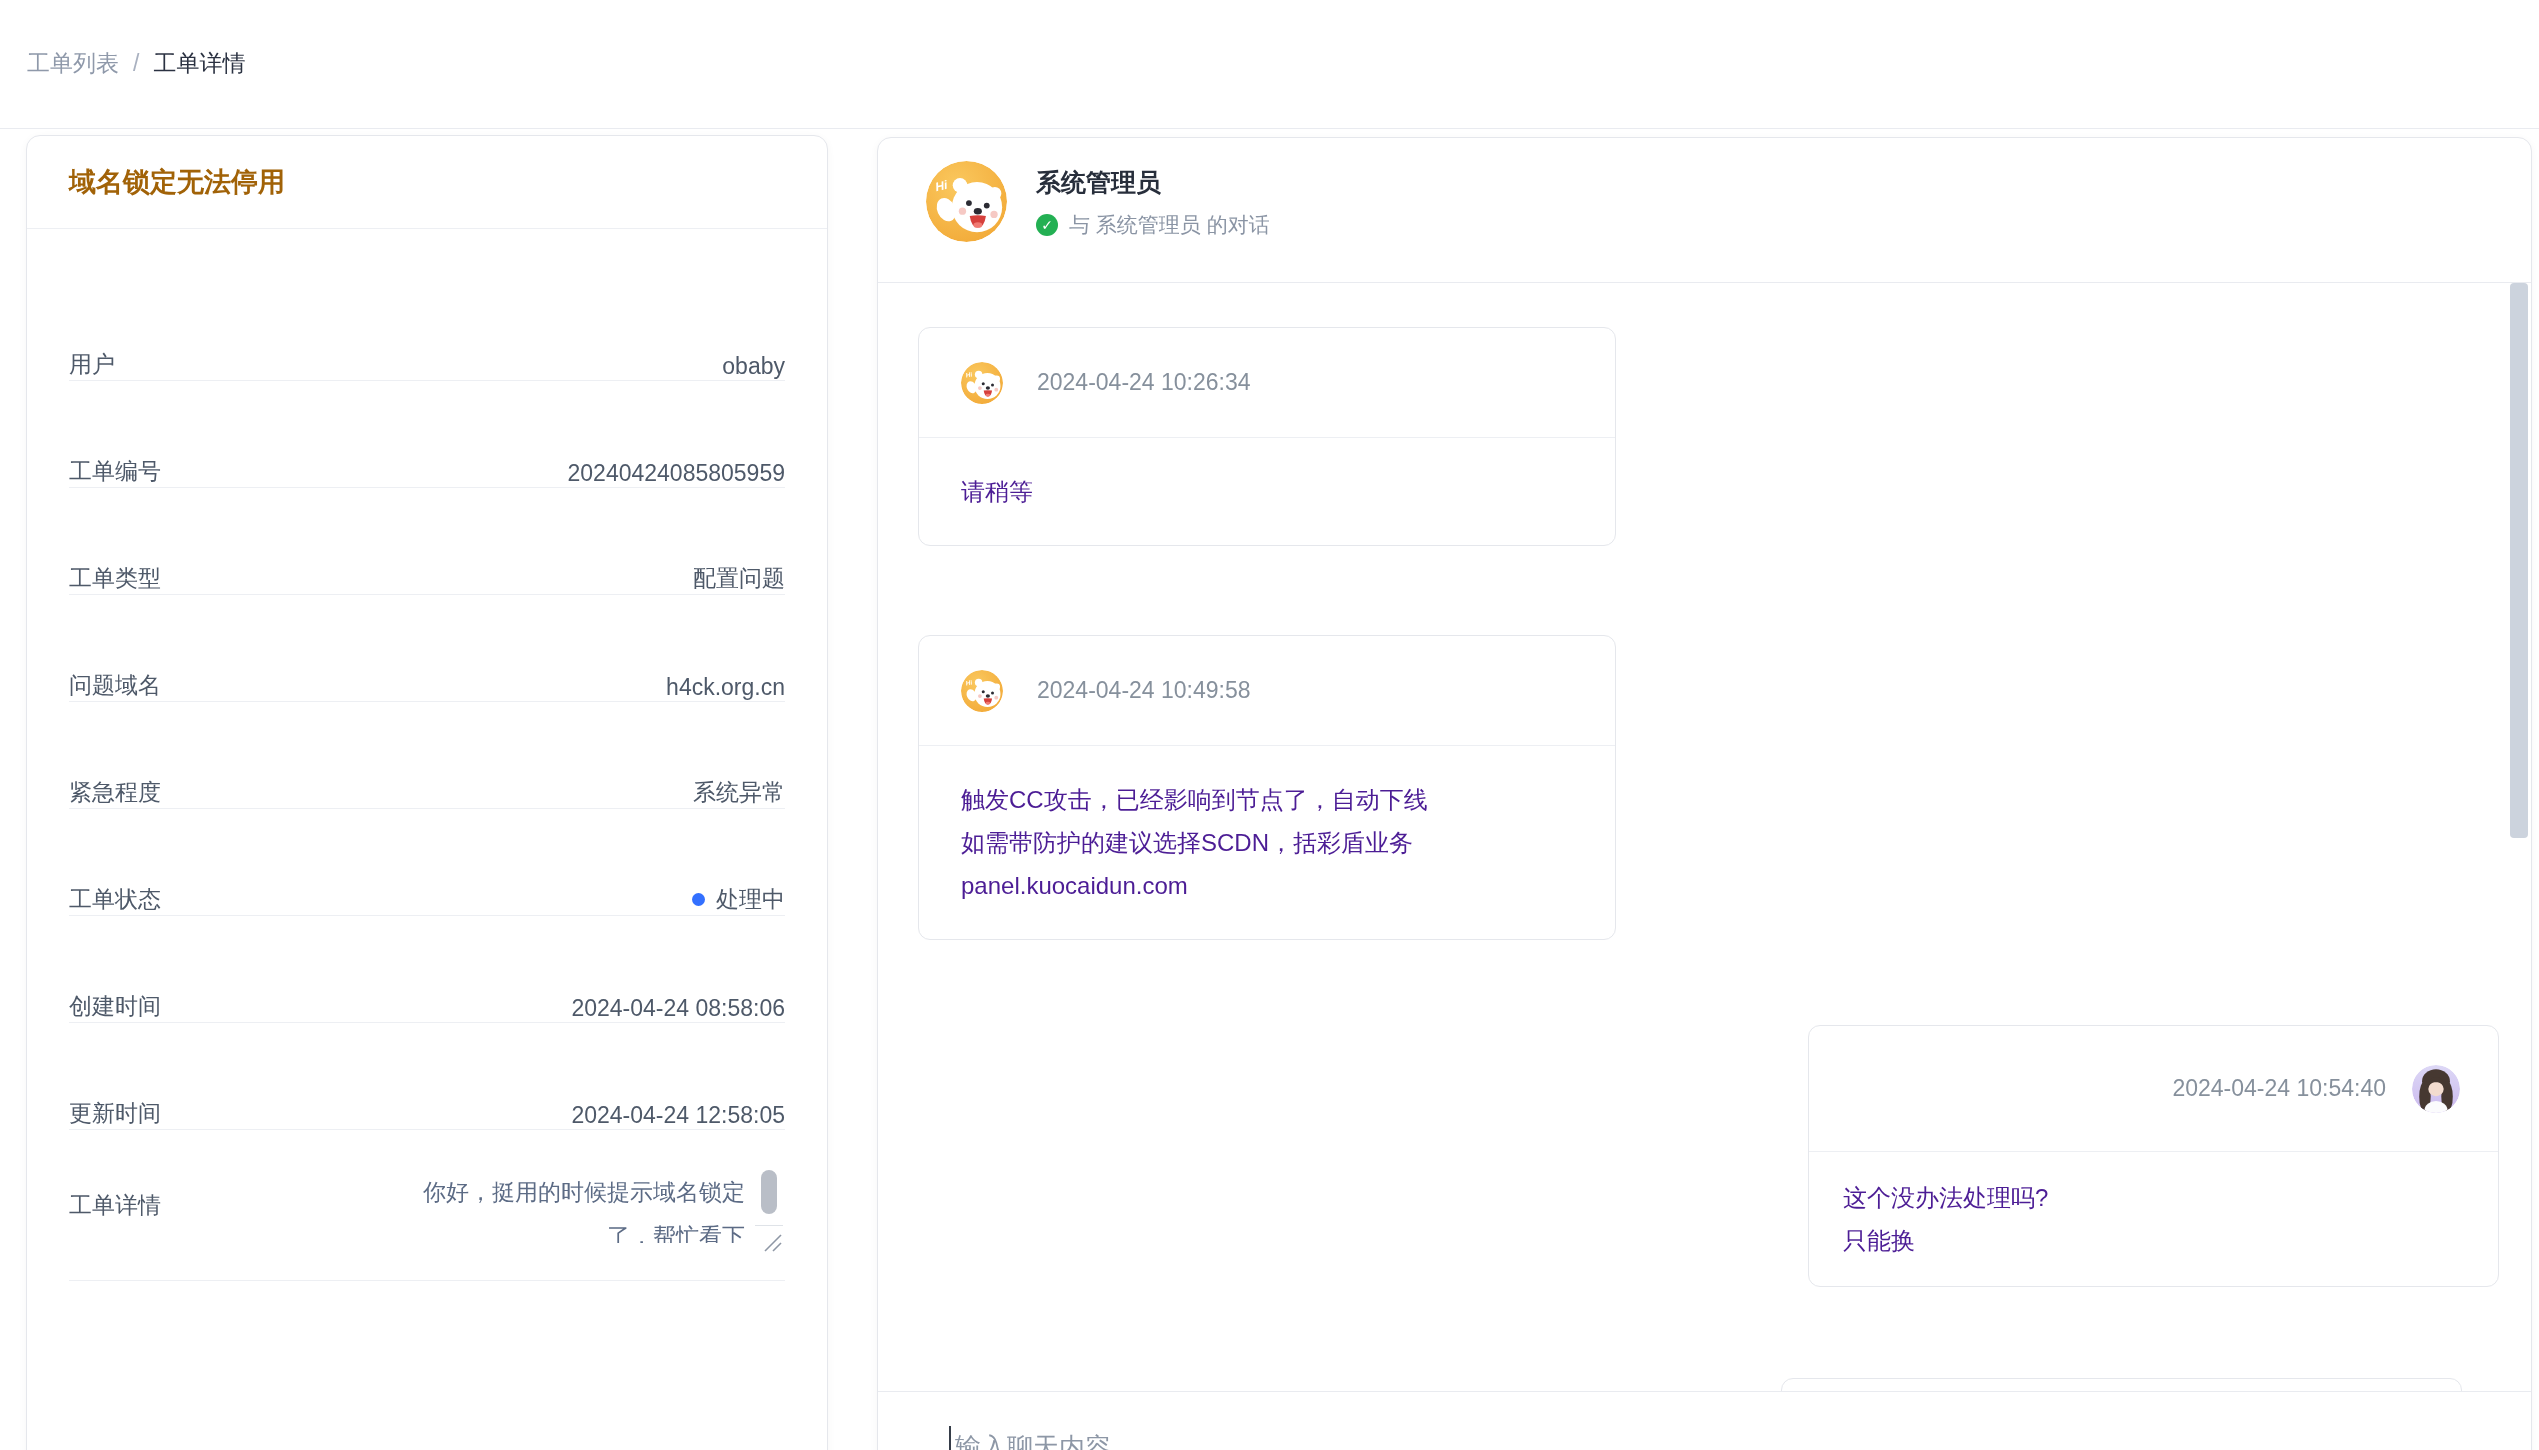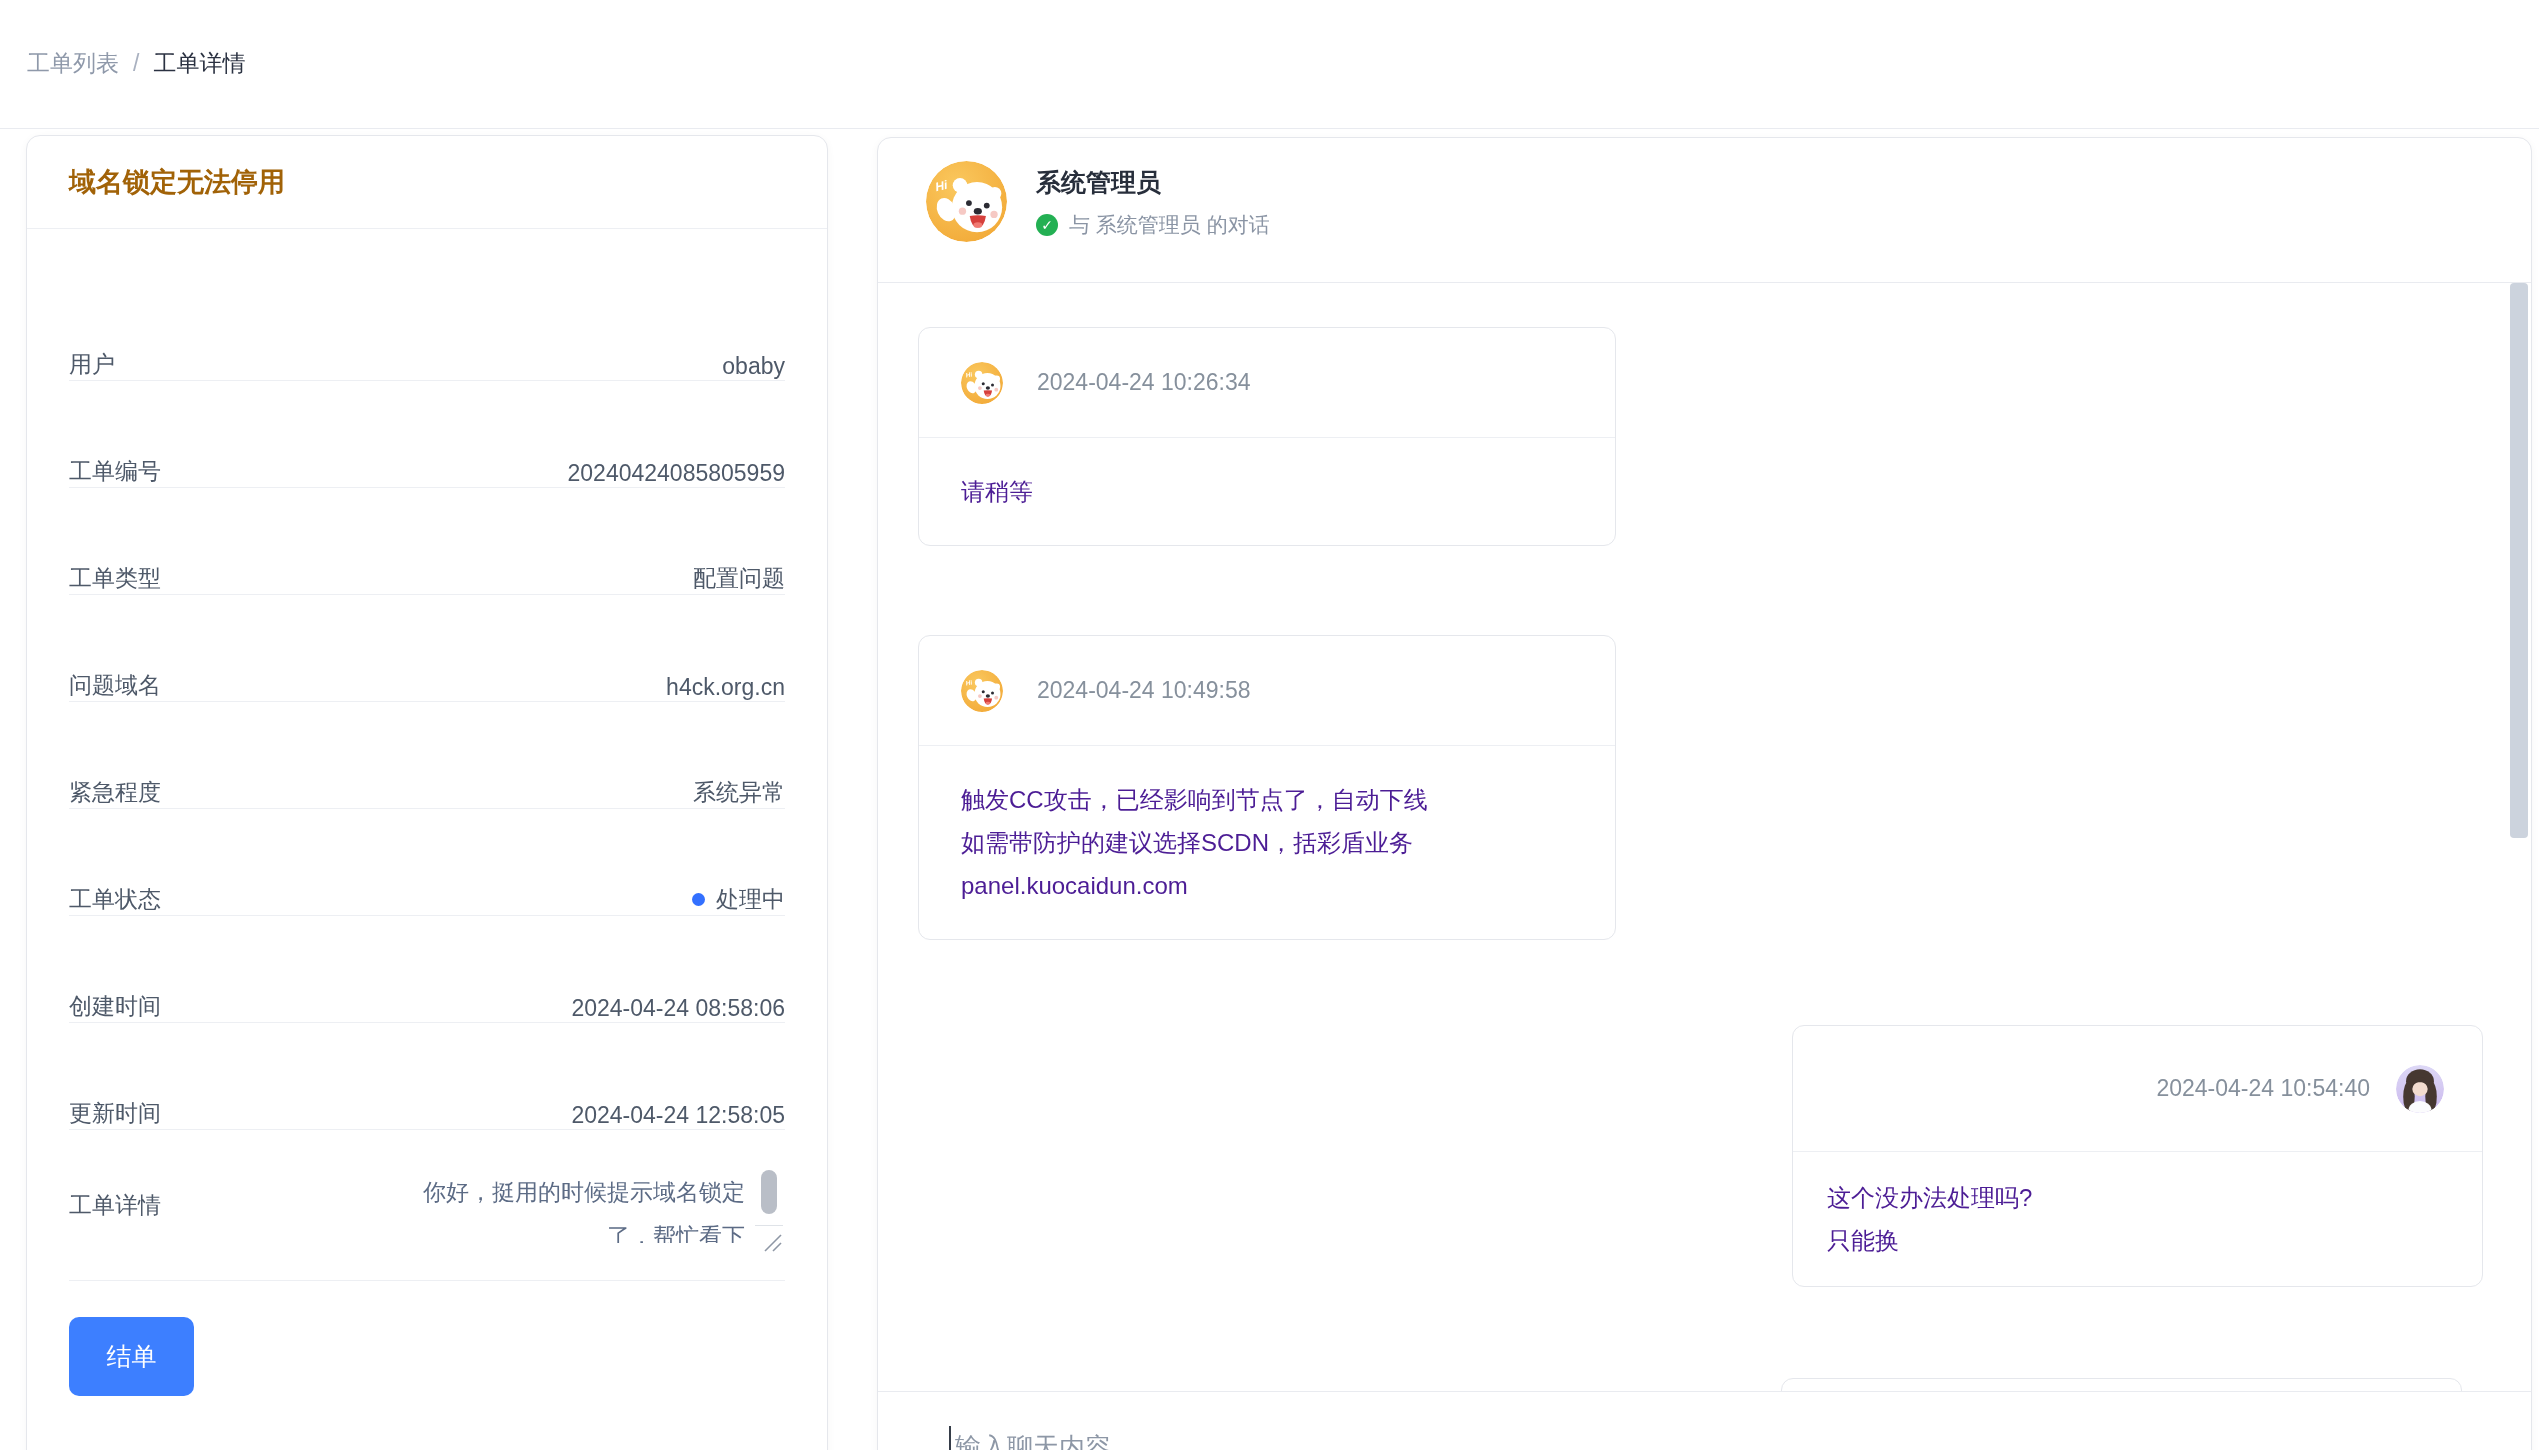--- a/index.html
+++ b/index.html
@@ -44,21 +44,21 @@
   .chat-name{position:absolute;left:158px;top:28px;font-size:25px;font-weight:700;color:#272e3b;}
   .chat-status{position:absolute;left:158px;top:73px;display:flex;align-items:center;gap:11px;}
   .check-badge{width:22px;height:22px;border-radius:50%;background:#23b053;color:#fff;font-size:14px;font-weight:700;
                display:flex;align-items:center;justify-content:center;}
   .chat-status-text{font-size:21px;color:#8a94a4;}
 
   .messages{position:relative;height:1109px;border-bottom:1px solid #e9ebf0;overflow:hidden;
             display:flex;flex-direction:column;box-sizing:border-box;padding-top:44px;}
   .msg-card{background:#fff;border:1px solid #e5e7ec;border-radius:12px;box-sizing:border-box;flex-shrink:0;}
   .msg-card.left{align-self:flex-start;margin-left:40px;width:698px;}
-  .msg-card.right{align-self:flex-end;margin-right:48px;width:691px;}
+  .msg-card.right{align-self:flex-end;margin-right:32px;width:691px;}
   .messages > .msg-card:nth-child(2){margin-top:89px;}
   .messages > .msg-card:nth-child(3){margin-top:85px;}
   .messages > .msg-card:nth-child(4){margin-top:91px;margin-right:69px;width:681px;height:297px;}
   .msg-head{display:flex;align-items:center;height:109px;padding:0 42px;}
   .msg-card.right .msg-head{justify-content:flex-end;height:125px;padding:0 38px;}
   .msg-avatar{width:42px;height:42px;border-radius:50%;overflow:hidden;flex-shrink:0;}
   .msg-card.left  .msg-avatar{margin-right:34px;}
   .msg-card.right .msg-avatar{margin-left:26px;width:48px;height:48px;}
   .msg-time{font-size:23px;color:#86909c;}
   .msg-body{border-top:1px solid #edeff3;padding:32px 42px;font-size:24px;line-height:43px;
@@ -149,23 +149,20 @@
             </div>
             <div class="ta-resize">
               <svg viewBox="0 0 24 24" width="24" height="24">
                 <line x1="6" y1="22" x2="22" y2="6" stroke="#8e97a5" stroke-width="1.6"></line>
                 <line x1="14" y1="22" x2="22" y2="14" stroke="#8e97a5" stroke-width="1.6"></line>
               </svg>
             </div>
           </div>
         </div>
       </div>
-    <div class="ticket-foot">
-      <button class="close-btn">结单</button>
-    </div>
   </div>
 
   <div class="chat-card">
     <div class="chat-head">
       <div class="chat-avatar-lg">
           <svg viewBox="0 0 100 100" width="100%" height="100%">
             <defs>
               <radialGradient id="bg_o" cx="38%" cy="30%" r="80%">
                 <stop offset="0%" stop-color="#fac85e"></stop>
                 <stop offset="100%" stop-color="#f2a937"></stop>

